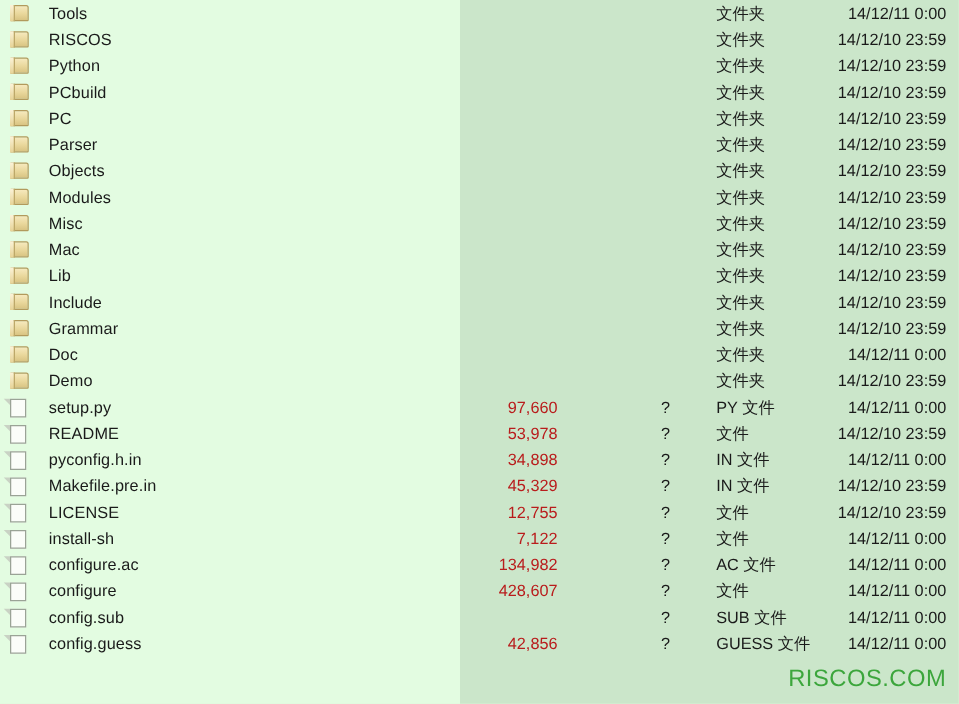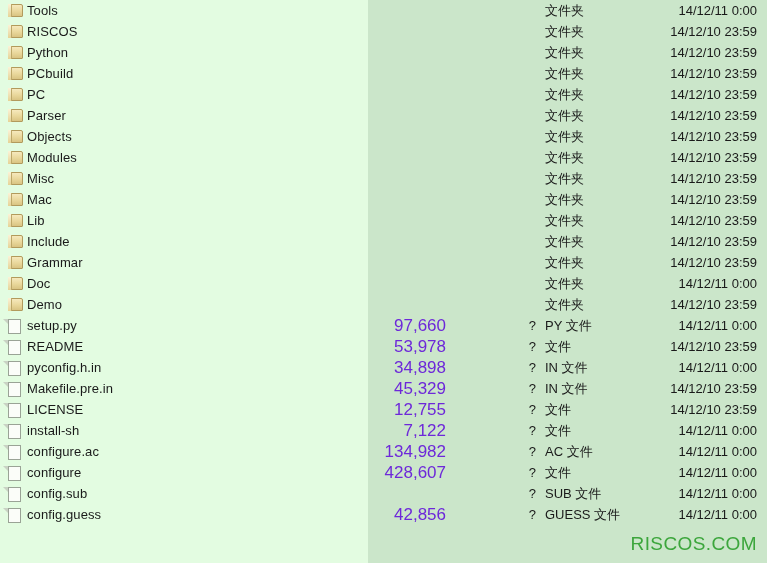--- a/index.html
+++ b/index.html
@@ -54,21 +54,21 @@
     position: absolute;
     left: 8px;
     top: 0;
     height: 21px;
     display: flex;
     align-items: center;
     font-size: 13px;
     color: #1a1a1a;
   }
   .c-name .label {
-    margin-left: 4px;
+    margin-left: 16px;
     letter-spacing: 0.1px;
   }
 
   
   .icon {
     position: relative;
     width: 15px;
     height: 14px;
     flex: 0 0 15px;
   }
@@ -126,40 +126,40 @@
   }
 
   
   .c-size {
     position: absolute;
     left: 310px;
     width: 136px;
     top: 0;
     height: 21px;
     text-align: right;
-    font-size: 17px;
-    color: #6d28d9;
+    font-size: 13px;
+    color: #b91c1c;
   }
 
   
   .c-q {
     position: absolute;
     left: 520px;
     width: 16px;
     top: 0;
     height: 21px;
     text-align: right;
     font-size: 13px;
     color: #1a1a1a;
   }
 
   
   .c-type {
     position: absolute;
-    left: 545px;
+    left: 573px;
     top: 0;
     height: 21px;
     font-size: 13px;
     color: #1a1a1a;
     text-align: right;
   }
 
   
   .c-date {
     position: absolute;

